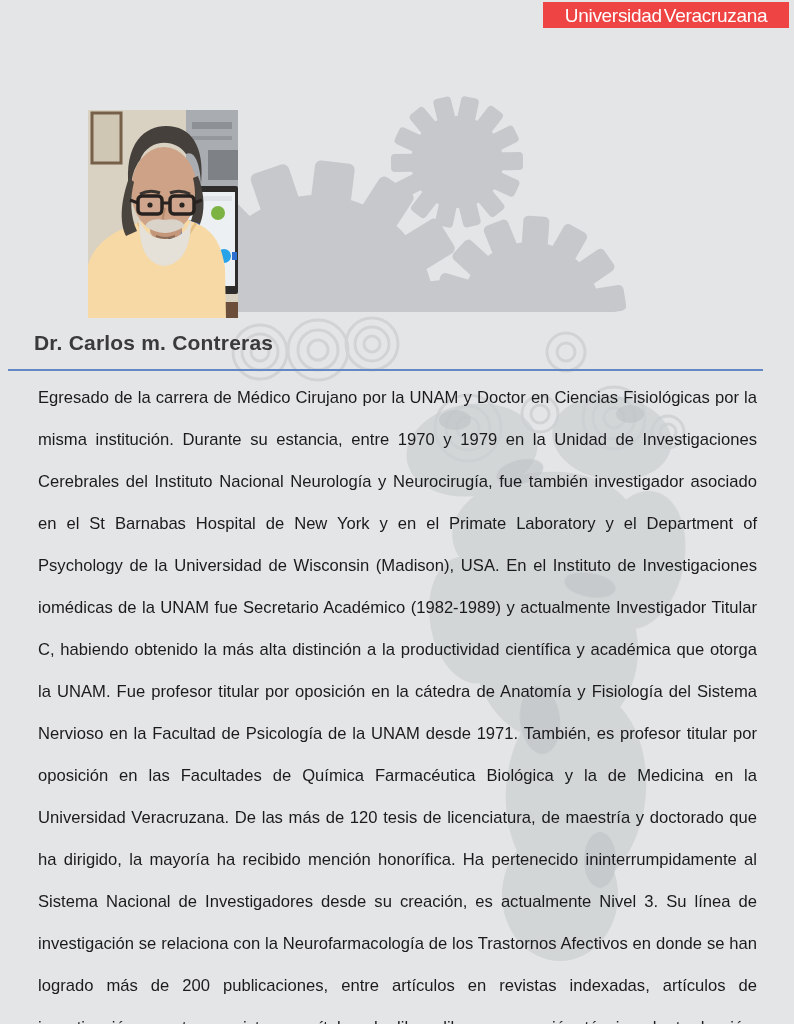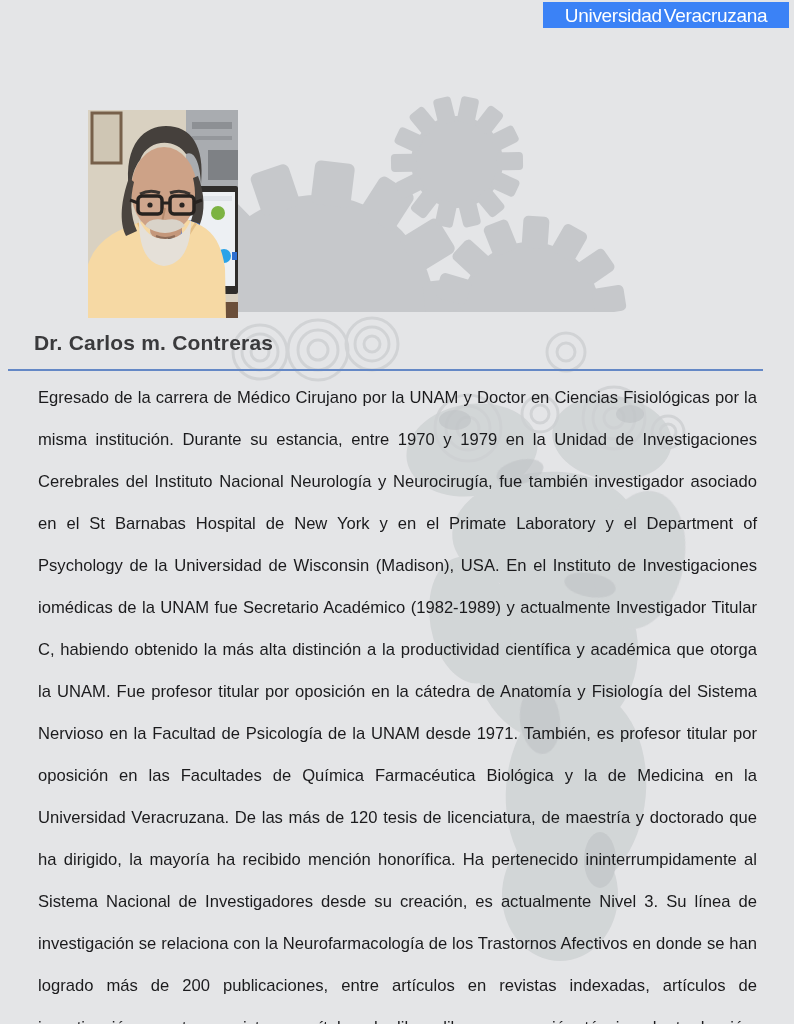--- a/index.html
+++ b/index.html
@@ -2,21 +2,21 @@
 <html><head>
 <meta charset="utf-8">
 <style>
   html,body{margin:0;padding:0;}
   body{width:794px;height:1024px;overflow:hidden;background:#e4e5e7;
        font-family:"Liberation Sans", sans-serif;}
   .page{position:relative;width:794px;height:1024px;background:#e4e5e7;}
 
   
   .brand-bar{position:absolute;left:543px;top:2px;width:246px;height:26px;
-             background:#3b82f6;display:flex;align-items:center;justify-content:center;}
+             background:#ef4444;display:flex;align-items:center;justify-content:center;}
   .brand-bar span{color:#ffffff;font-size:19px;letter-spacing:-0.3px;word-spacing:-3px;
                   white-space:nowrap;line-height:1;}
 
   
   .decor{position:absolute;left:0;top:0;width:794px;height:1024px;z-index:0;}
 
   
   .photo{position:absolute;left:88px;top:110px;width:150px;height:208px;z-index:1;
          overflow:hidden;}
 

